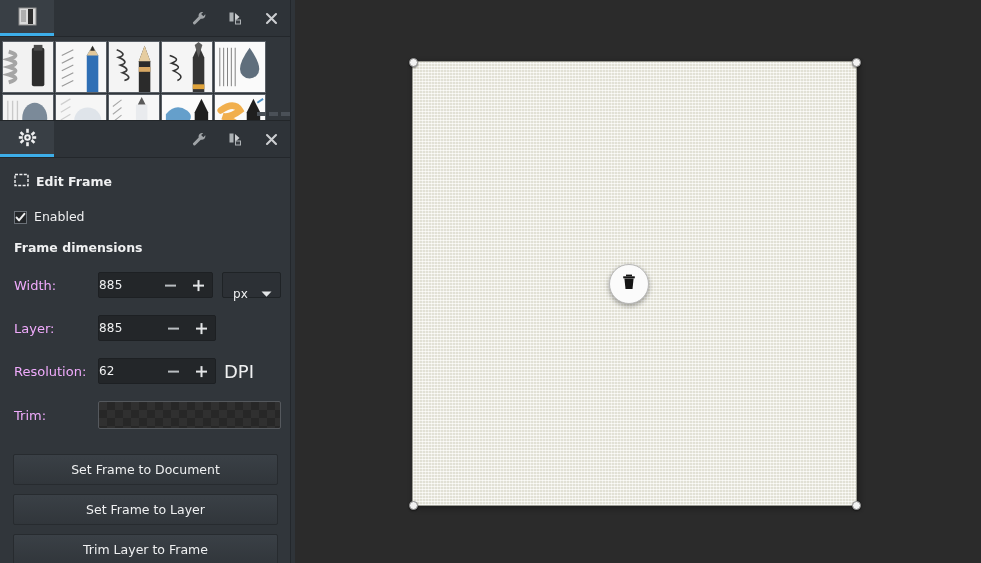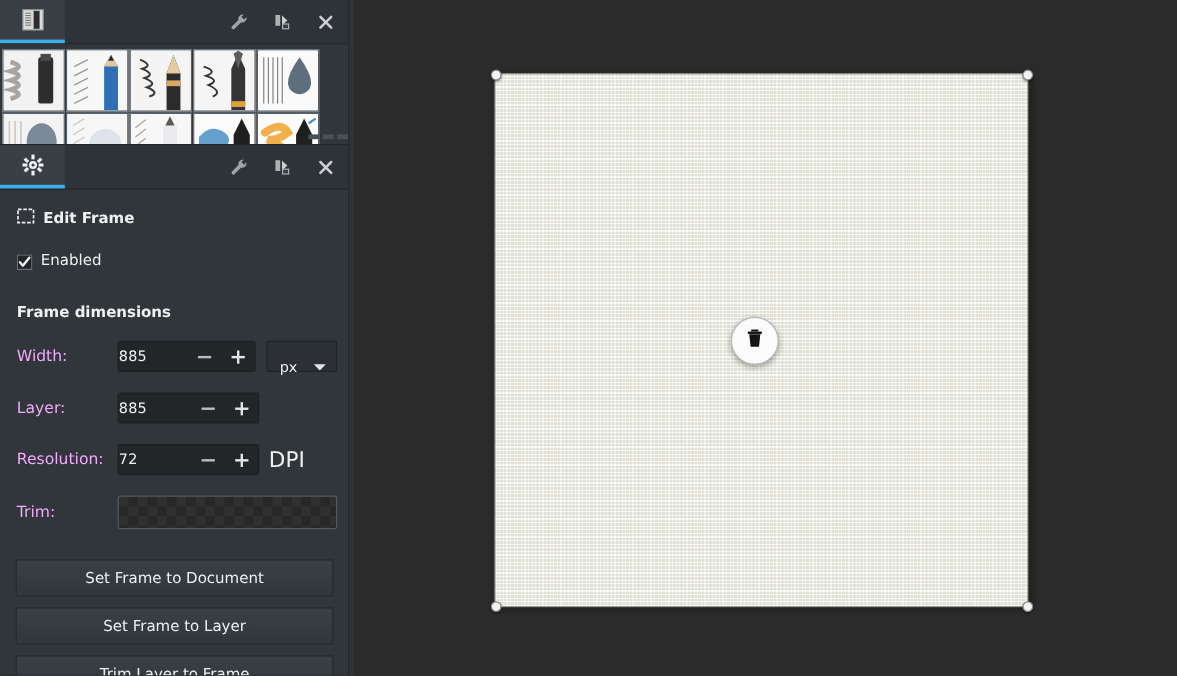--- a/index.html
+++ b/index.html
@@ -86,26 +86,26 @@
     display: flex; flex-direction: column;
     overflow: hidden;
   }
   .opt-body { padding: 10px 14px 0 14px; flex: 1 1 auto; }
 
   .panel-title {
     display: flex; align-items: center; gap: 7px;
     color: #eff0f1; font-size: 12.5px; font-weight: bold;
     margin: 5px 0 0 0;
   }
-  .chk-row { display: flex; align-items: center; gap: 7px; margin-top: 19px; }
+  .chk-row { display: flex; gap: 7px; margin-top: 19px; }
   .chk-box { width: 13px; height: 13px; position: relative; cursor: pointer; }
   .chk-label { color: #eff0f1; font-size: 12.5px; }
   .section-label {
     color: #eff0f1; font-size: 12.5px; font-weight: bold;
-    margin-top: 28px;
+    margin-top: 16px;
   }
 
   .field-row { display: flex; align-items: center; margin-top: 17px; }
   .field-label { color: #f0abfc; font-size: 13px; width: 84px; flex: 0 0 84px; }
   .spin {
     display: flex; align-items: center;
     height: 26px; width: 118px;
     background: #232629;
     border: 1px solid #1d2023;
     border-radius: 2px;
@@ -449,21 +449,21 @@
                   <rect x="2" y="6.6" width="11" height="2" fill="#e3e5e7"></rect>
                   <rect x="6.5" y="2.1" width="2" height="11" fill="#e3e5e7"></rect>
                 </svg>
             </span>
           </div>
         </div>
 
         <div class="field-row">
           <span class="field-label">Resolution:</span>
           <div class="spin">
-            <span class="spin-val">72</span>
+            <span class="spin-val">62</span>
             <span class="spin-btn">
               <svg width="15" height="15" viewBox="0 0 15 15">
                   <rect x="2" y="6.6" width="11" height="2" fill="#b9bdc1"></rect>
                 </svg>
             </span>
             <span class="spin-btn">
               <svg width="15" height="15" viewBox="0 0 15 15">
                   <rect x="2" y="6.6" width="11" height="2" fill="#e3e5e7"></rect>
                   <rect x="6.5" y="2.1" width="2" height="11" fill="#e3e5e7"></rect>
                 </svg>

